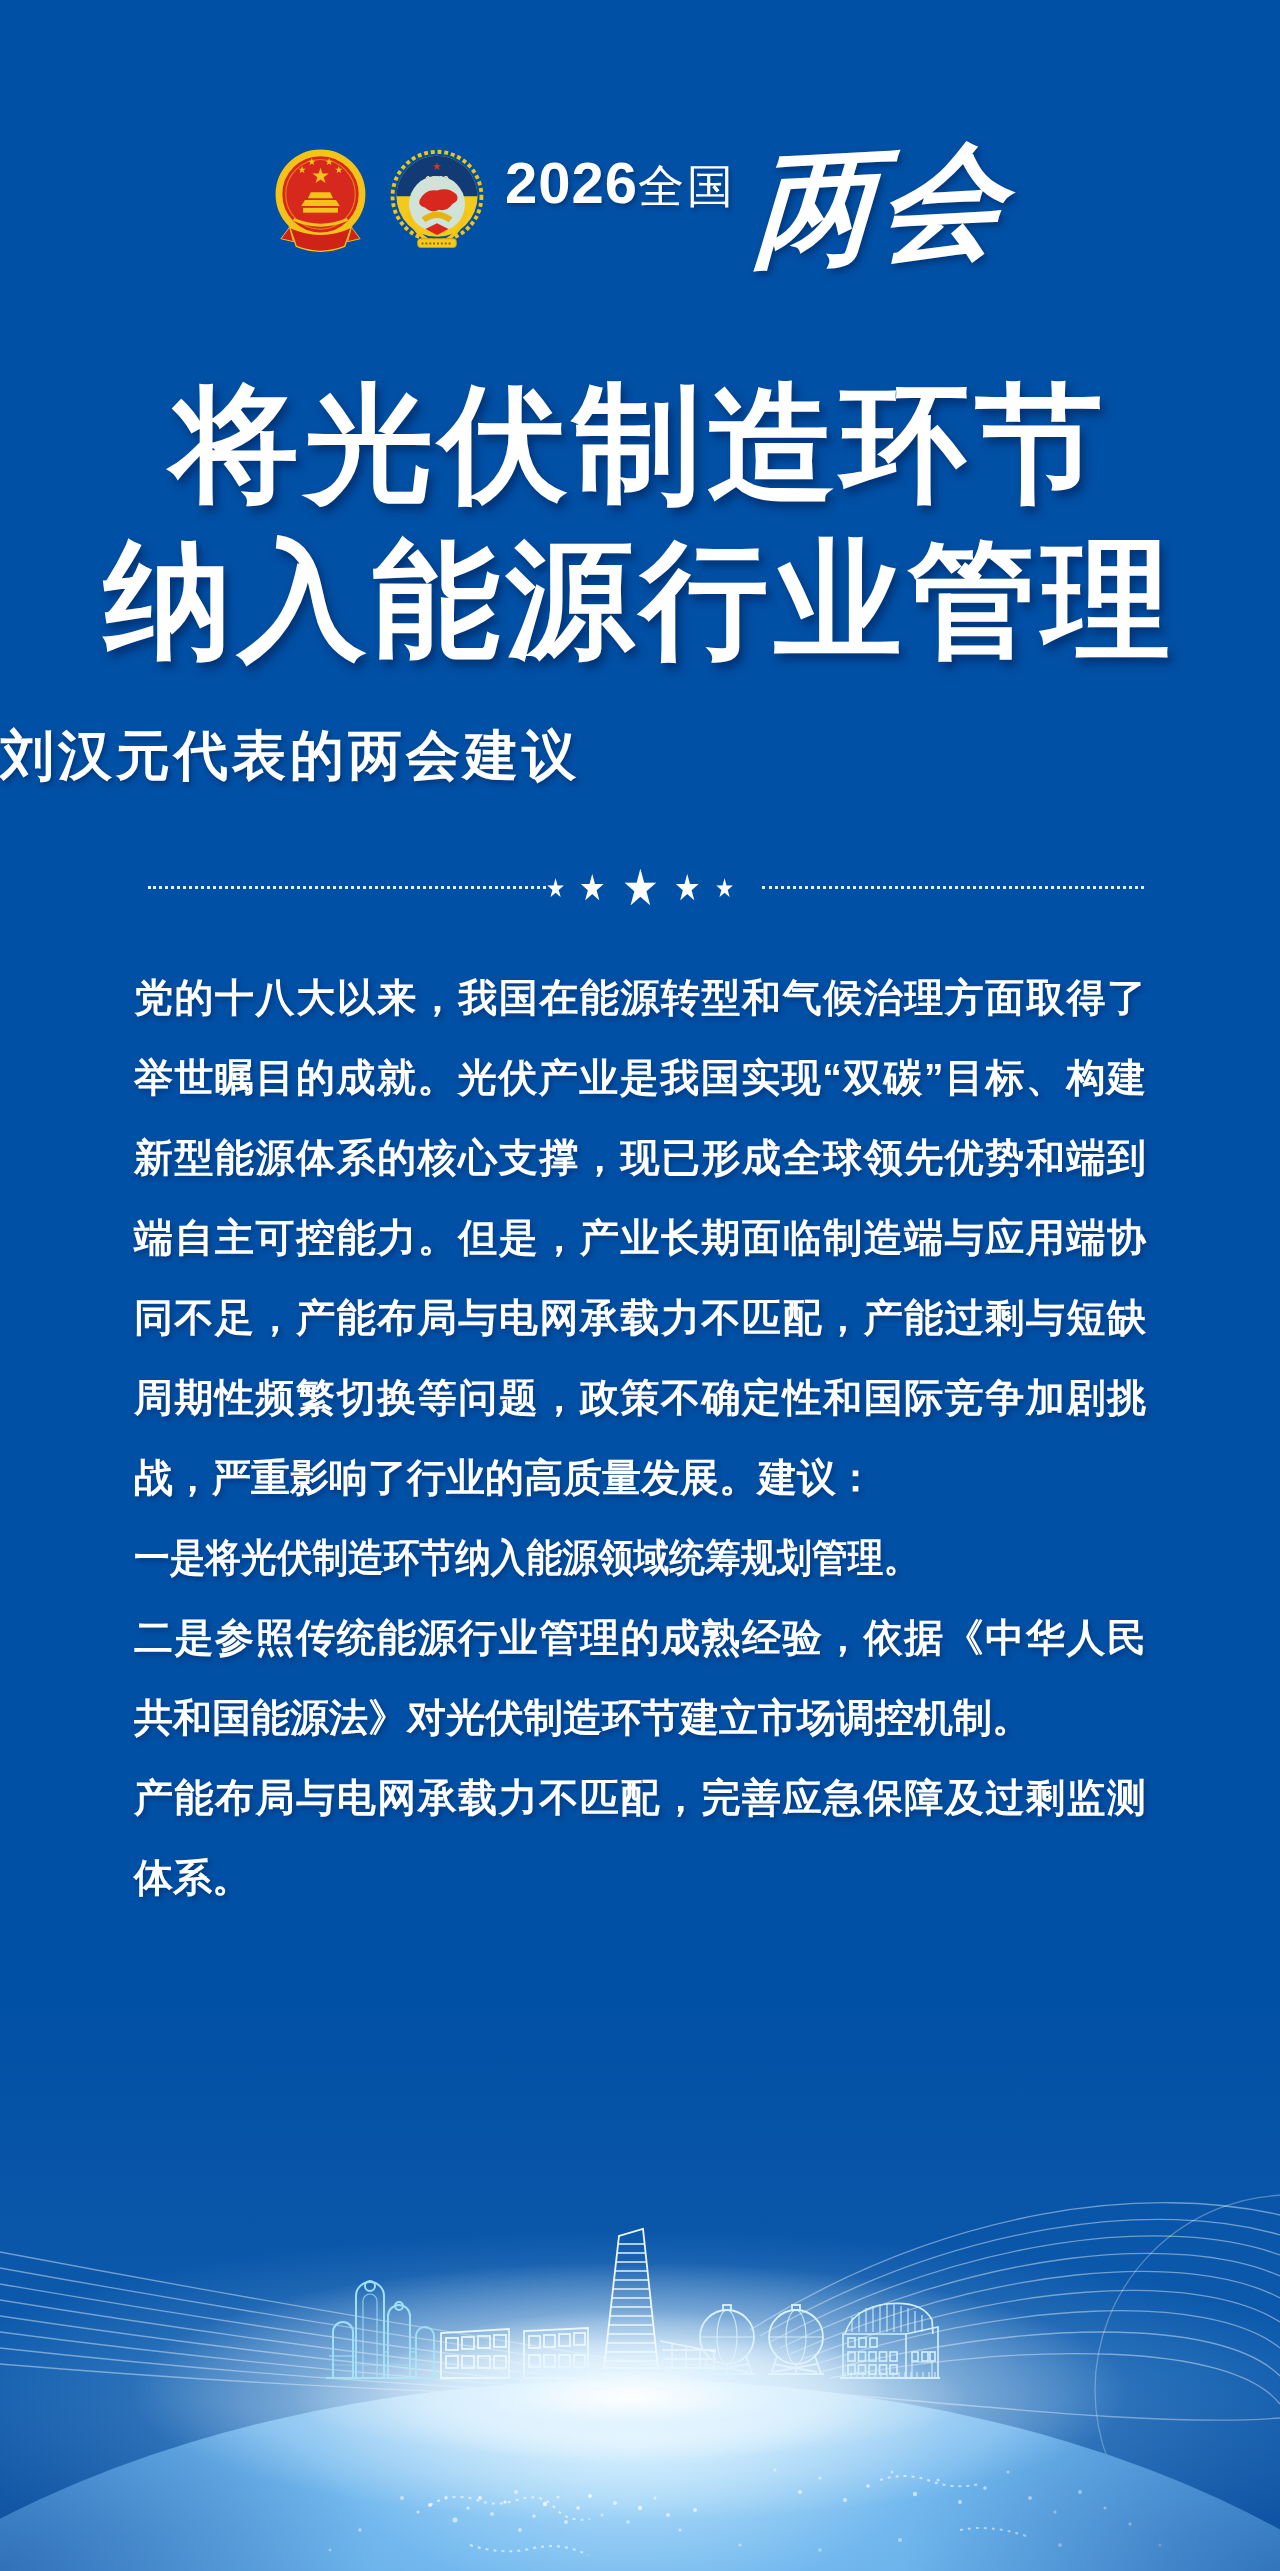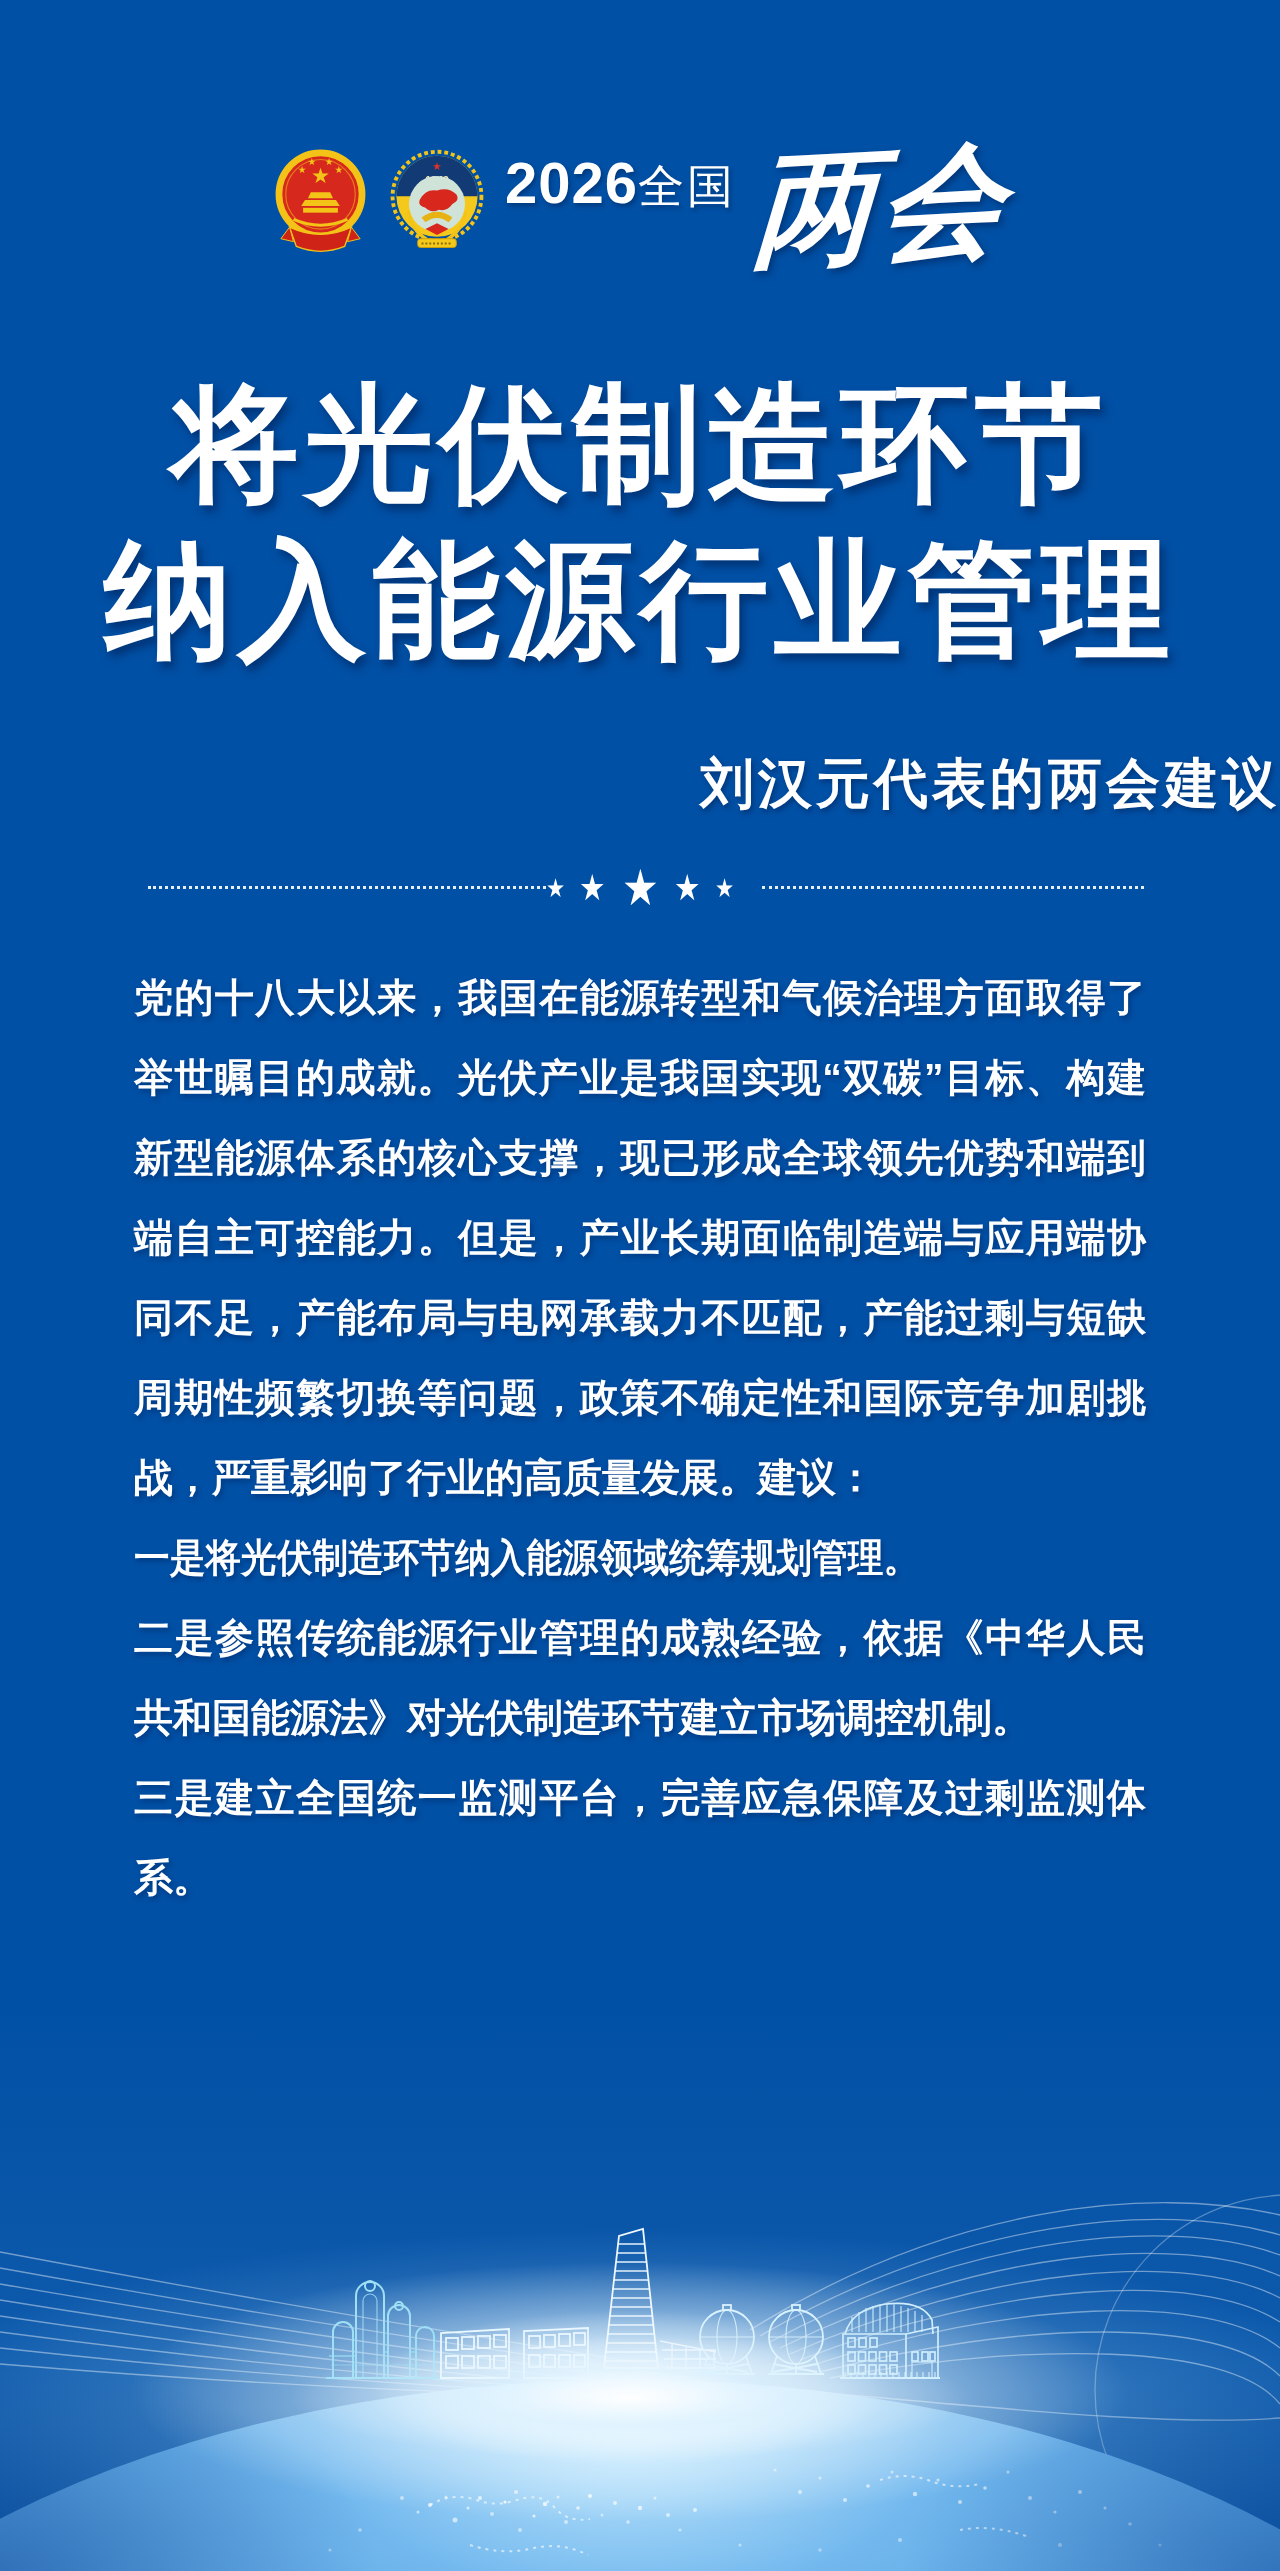--- a/index.html
+++ b/index.html
@@ -33,22 +33,22 @@
   }
   
   .main-title{
     position:absolute;top:366px;left:0;width:100%;
     text-align:center;
     font-size:128px;font-weight:900;line-height:156px;letter-spacing:6px;
     text-shadow:4px 6px 8px rgba(0,28,78,.55);
     white-space:nowrap;
   }
   .subtitle{
-    position:absolute;top:748px;left:0;width:100%;
-    text-align:right;
+    position:absolute;top:720px;left:0;width:100%;
+    text-align:left;
     font-size:54px;font-weight:700;letter-spacing:4px;
     text-shadow:2px 3px 5px rgba(0,30,80,.5);
   }
   
   .divider{position:absolute;top:860px;left:0;right:0;height:56px;}
   .dotted-line{
     position:absolute;top:26px;height:0;
     border-top:3px dotted rgba(255,255,255,.9);
   }
   .dotted-left{left:148px;width:398px;}
@@ -141,21 +141,21 @@
       <span class="star s2">★</span>
       <span class="star s1">★</span>
     </div>
     <div class="dotted-line dotted-right"></div>
   </div>
 
   <div class="body-text">
     <p>党的十八大以来，我国在能源转型和气候治理方面取得了举世瞩目的成就。光伏产业是我国实现“双碳”目标、构建新型能源体系的核心支撑，现已形成全球领先优势和端到端自主可控能力。但是，产业长期面临制造端与应用端协同不足，产能布局与电网承载力不匹配，产能过剩与短缺周期性频繁切换等问题，政策不确定性和国际竞争加剧挑战，严重影响了行业的高质量发展。建议：</p>
     <p class="condensed">一是将光伏制造环节纳入能源领域统筹规划管理。</p>
     <p>二是参照传统能源行业管理的成熟经验，依据《中华人民共和国能源法》对光伏制造环节建立市场调控机制。</p>
-    <p>三是建立全国统一监测平台，完善应急保障及过剩监测体系。</p>
+    <p>产能布局与电网承载力不匹配，完善应急保障及过剩监测体系。</p>
   </div>
 
   <svg class="scene" viewBox="0 0 1280 571" width="1280" height="571">
     <defs>
       <radialGradient id="earthGrad" cx="50%" cy="4%" r="95%">
         <stop offset="0%" stop-color="#c8ecff"></stop>
         <stop offset="18%" stop-color="#72b8ee"></stop>
         <stop offset="45%" stop-color="#4595dd"></stop>
         <stop offset="78%" stop-color="#2e79cf"></stop>
         <stop offset="100%" stop-color="#2a6ec5"></stop>

